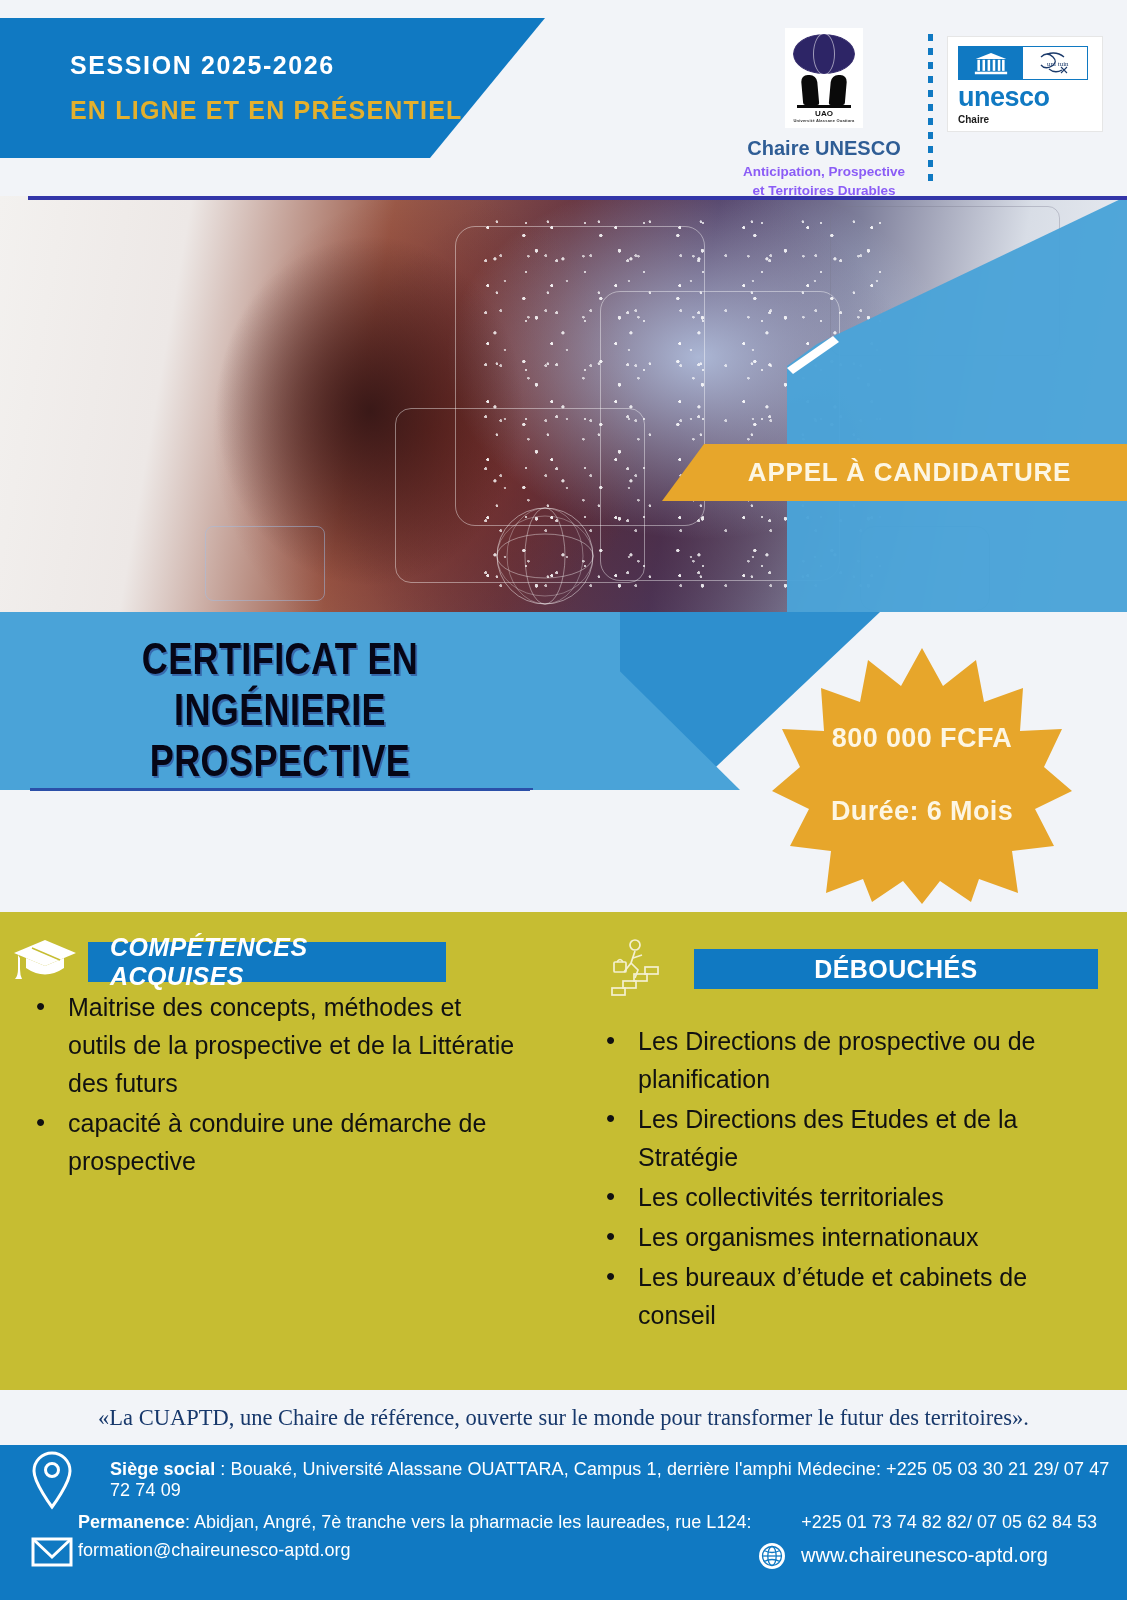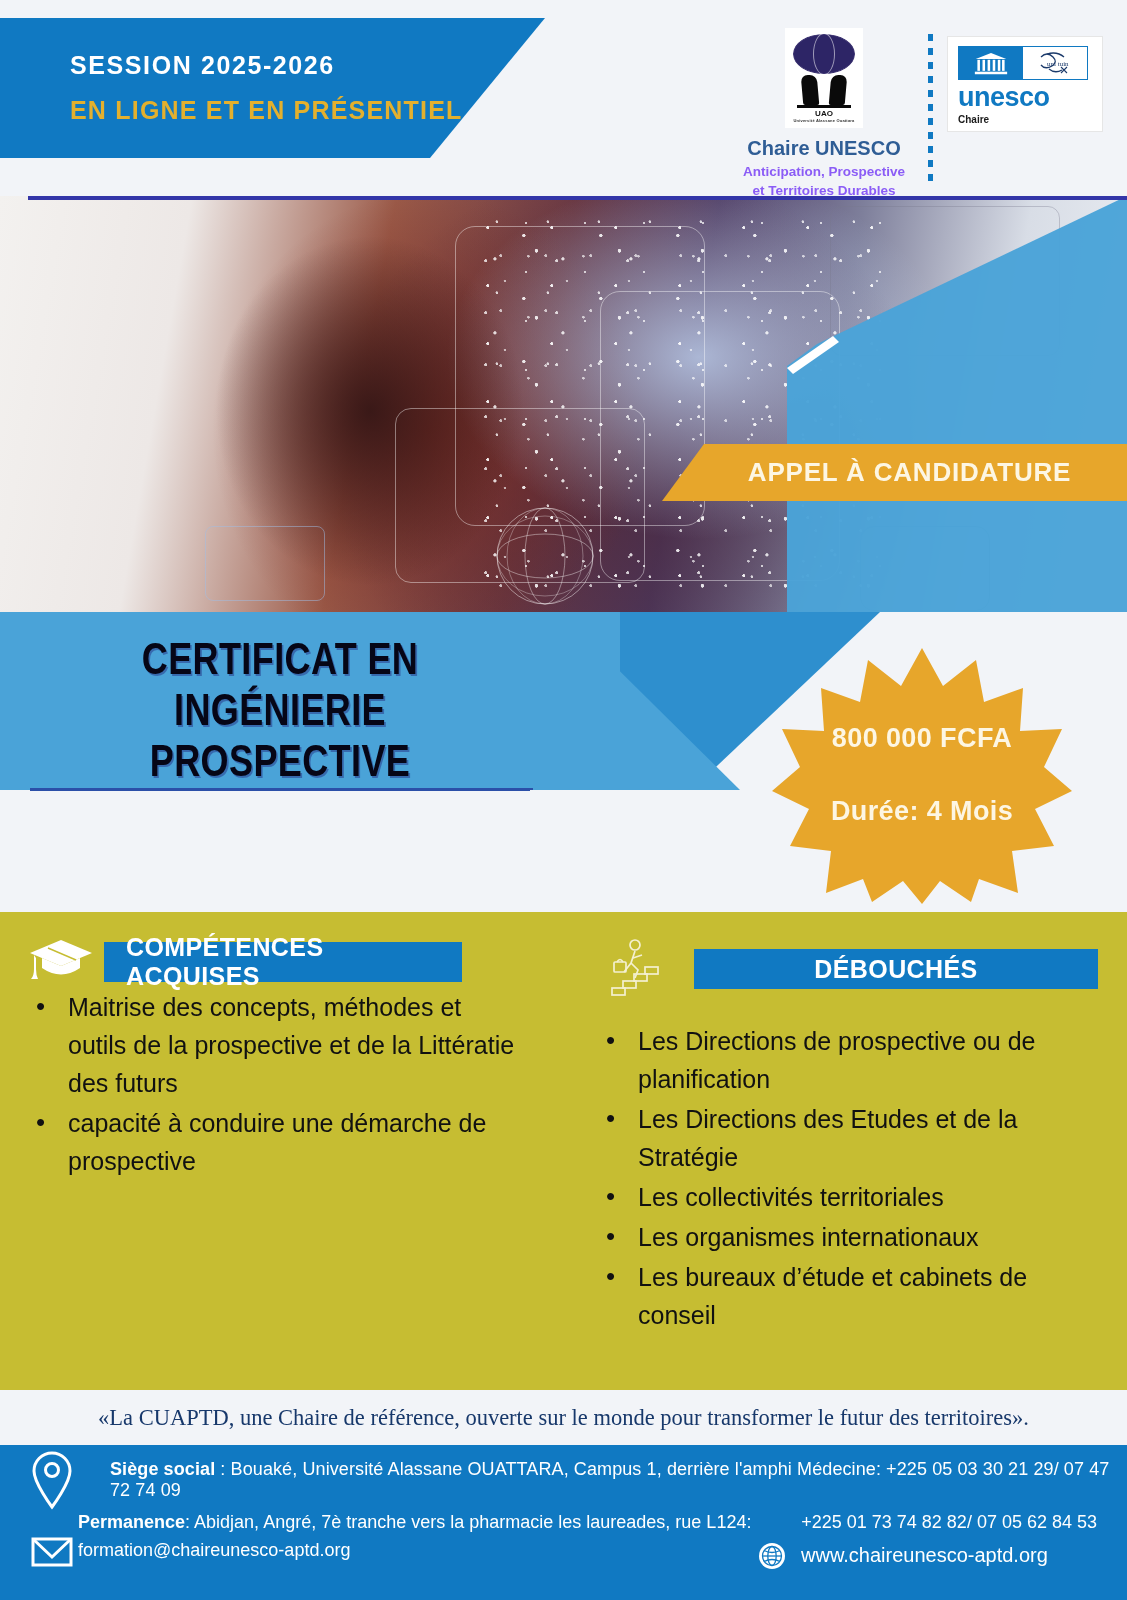--- a/index.html
+++ b/index.html
@@ -174,21 +174,21 @@
     color:#fdf6e3; font-weight:bold; font-size:27px; letter-spacing:.4px;
   }
 
   
   .olive { position:absolute; left:0; top:912px; width:1127px; height:478px; background:#c6bd32; }
   .col { position:absolute; top:0; }
   .col-left { left:0; width:560px; }
   .col-right { left:560px; width:567px; }
 
   .sec-head { display:flex; align-items:center; padding-top:24px; }
-  .sec-head-left { padding-left:28px; }
+  .sec-head-left { padding-left:12px;font-style:italic; }
   .sec-head-right { padding-left:46px; }
 
   .cap-icon { width:66px; height:52px; position:relative; flex:0 0 auto; }
   .stairs-icon { width:66px; height:66px; position:relative; flex:0 0 auto; }
 
   .sec-pill {
     background:#1079c2; height:40px; display:flex; align-items:center; justify-content:center;
     padding:0 22px;
   }
   .sec-pill.left-pill { width:358px; margin-left:10px; }
@@ -339,21 +339,21 @@
     <div>PROSPECTIVE</div>
   </div>
 </div>
 
 <div class="burst-wrap">
   <svg width="300" height="258" viewBox="0 0 300 258">
     <polygon fill="#e7a62b" points="150,2 171,40 204,14 212,56 251,42 248,85 290,83 272,121 300,145 263,163 282,200 240,205 246,247 207,233 199,256 168,235 150,258 131,235 100,256 91,233 54,247 59,205 18,200 37,163 0,145 28,121 10,83 52,85 49,42 88,56 96,14 129,40"></polygon>
   </svg>
   <div class="burst-text">
     <div>800 000 FCFA</div>
-    <div>Durée: 4 Mois</div>
+    <div>Durée: 6 Mois</div>
   </div>
 </div>
 
 <div class="olive">
 
   <div class="col col-left">
     <div class="sec-head sec-head-left">
       <svg class="cap-icon" viewBox="0 0 66 52">
         <polygon points="33,4 64,17 33,30 2,17" fill="#ffffff"></polygon>
         <path d="M14 22 v10 q19 13 38 0 v-10 l-19 8 z" fill="#ffffff"></path>

